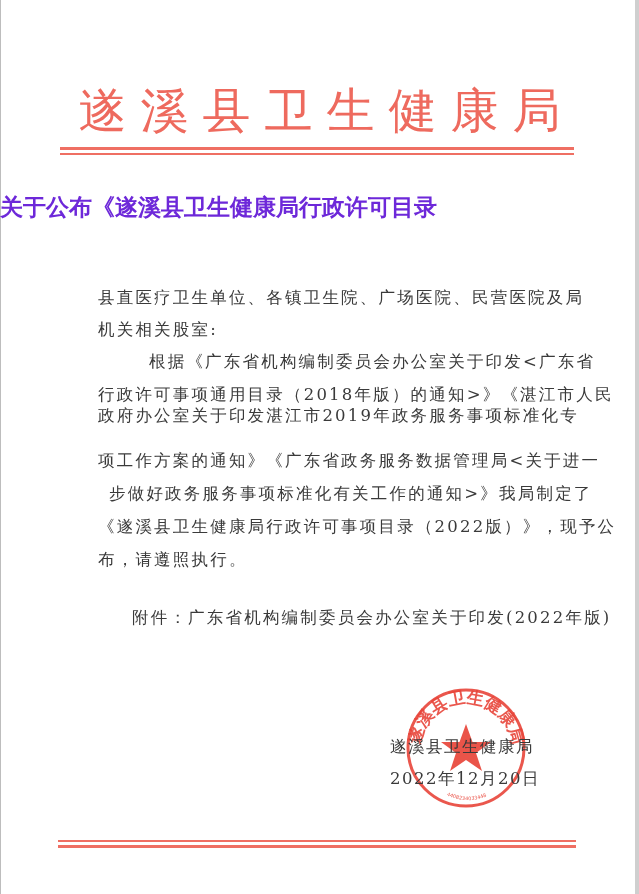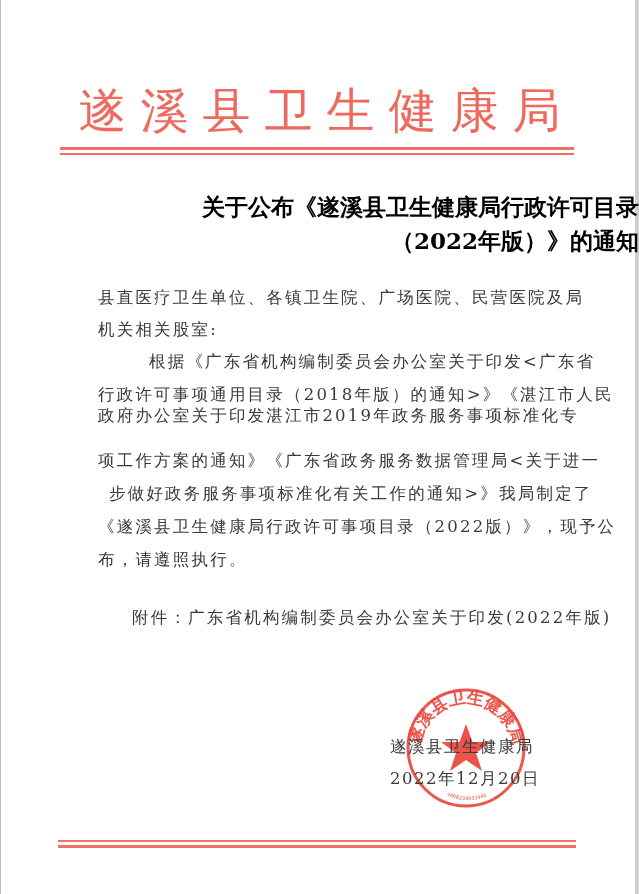--- a/index.html
+++ b/index.html
@@ -27,22 +27,22 @@
       padding-left: 14px; box-sizing: border-box;
       line-height: 60px;
     }
     .rule-top-thick {
       position: absolute; left: 60px; top: 147px; width: 514px; height: 3px; background: #ef6f63;
     }
     .rule-top-thin {
       position: absolute; left: 60px; top: 153px; width: 514px; height: 1.5px; background: #ef6f63;
     }
     .doc-title {
-      position: absolute; left: 0; top: 190px; width: 639px; text-align: right;
-      color: #000000; font-size: 23px; font-weight: bold; line-height: 34px;
+      position: absolute; left: 0; top: 190px; width: 639px; text-align: left;
+      color: #6d28d9; font-size: 23px; font-weight: bold; line-height: 34px;
       font-family: "DejaVu Serif", "Liberation Serif", serif;
     }
     .body-text {
       position: absolute; left: 98px; width: 448px;
       color: #3a3a3a; font-size: 16.5px; letter-spacing: 2.2px;
       font-family: "DejaVu Serif", "Liberation Serif", serif;
       white-space: nowrap;
     }
     .line { position: absolute; left: 0; height: 30px; line-height: 30px; }
     .stamp {
@@ -67,21 +67,20 @@
 <div class="page">
   <div class="edge-left"></div>
   <div class="edge-right"></div>
 
   <div class="letterhead">遂溪县卫生健康局</div>
   <div class="rule-top-thick"></div>
   <div class="rule-top-thin"></div>
 
   <div class="doc-title">
     <div>关于公布《遂溪县卫生健康局行政许可目录</div>
-    <div>（2022年版）》的通知</div>
   </div>
 
   <div class="body-text" style="top:283px;">
     <div class="line" style="top:0;">县直医疗卫生单位、各镇卫生院、广场医院、民营医院及局</div>
     <div class="line" style="top:32px;">机关相关股室:</div>
   </div>
 
   <div class="body-text" style="top:347px;">
     <div class="line" style="top:0; left:34px;margin-left:17px;">根据《广东省机构编制委员会办公室关于印发&lt;广东省</div>
     <div class="line" style="top:33px;">行政许可事项通用目录（2018年版）的通知&gt;》《湛江市人民</div>

